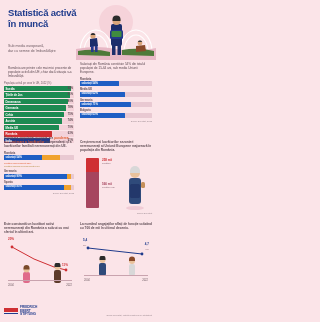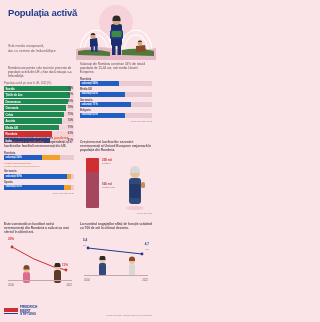--- a/index.html
+++ b/index.html
@@ -102,21 +102,22 @@
 
         <g>
           <circle cx="64" cy="41" r="2.4" fill="#d9a57a"></circle>
           <path d="M61.8 40 A2.4 2.4 0 0 1 66.2 40 Z" fill="#3a3a3a"></path>
           <path d="M60 44 L69 43 L70 49 L60 50 Z" fill="#8a4a2a"></path>
         </g>
       </svg>
     </div>
 
     <div class="title">
-      <div>Populația activă</div>
+      <div>Statistică activă</div>
+      <div>în muncă</div>
     </div>
     <div class="subtitle">
       <div>Sub media europeană,</div>
       <div>dar cu semne de îmbunătățire</div>
     </div>
   </div>
 
   <div class="lead" style="left:8px;top:66px;width:64px;">România are printre cele mai mici procente de populație activă din UE, chiar dacă situația s-a îmbunătățit.</div>
   <div class="lead" style="left:80px;top:62px;width:72px;">Salariații din România constituie 54% din totalul populației de 15-64 ani, sub media Uniunii Europene.</div>
 

